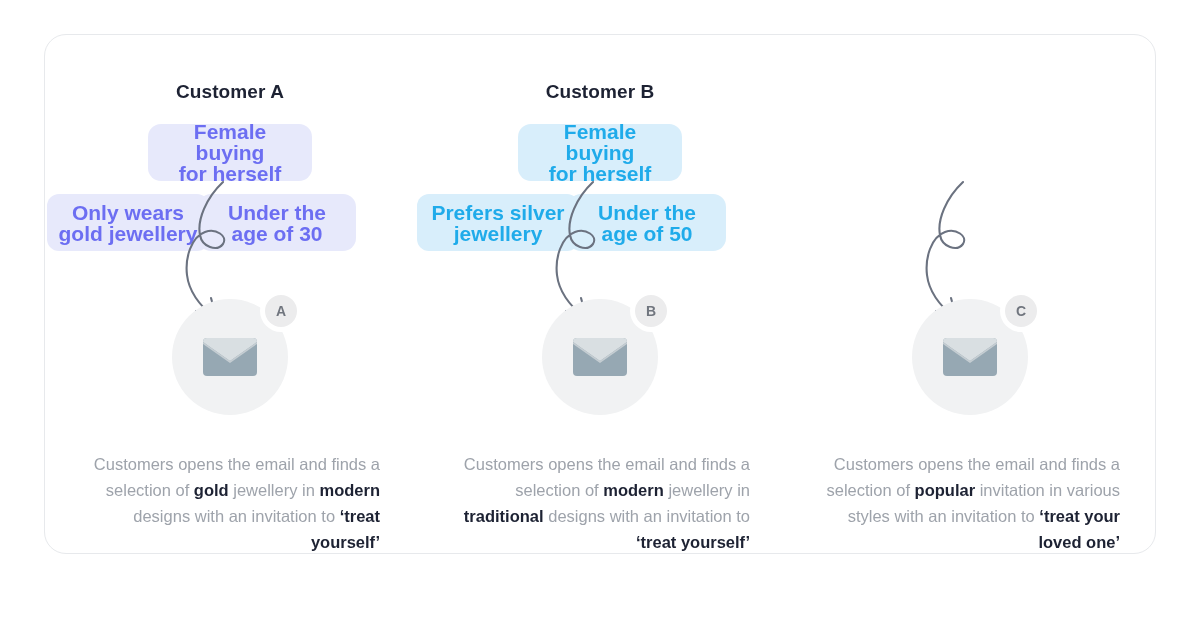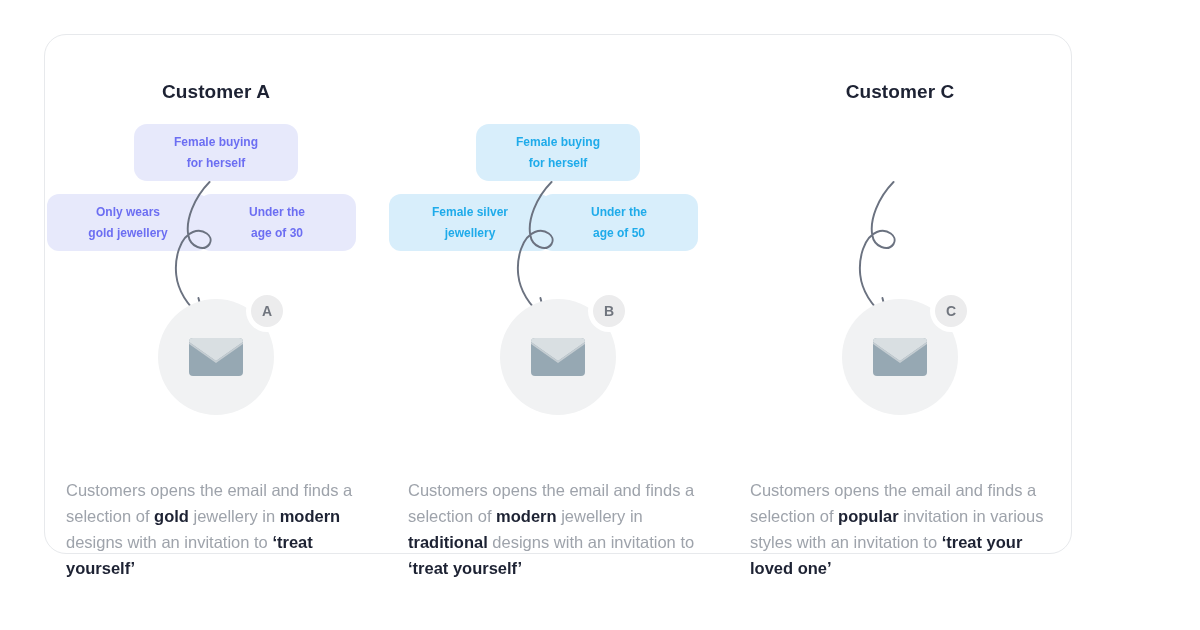--- a/index.html
+++ b/index.html
@@ -12,21 +12,21 @@
     height: 630px;
     font-family: "Liberation Sans", sans-serif;
     -webkit-font-smoothing: antialiased;
     overflow: hidden;
   }
 
   .card {
     position: absolute;
     left: 44px;
     top: 34px;
-    width: 1028px;   
+    width: 1112px;   
     height: 520px;
     border: 1px solid #e7e9ec;
     border-radius: 22px;
     background: #ffffff;
     box-sizing: border-box;
   }
 
   .columns {
     position: absolute;
     left: 0;
@@ -57,21 +57,21 @@
   }
 
   
   .pill {
     position: absolute;
     border-radius: 13px;
     display: flex;
     align-items: center;
     justify-content: center;
     text-align: center;
-    font-size: 12px;
+    font-size: 21px;
     font-weight: 700;
     line-height: 21px;
     box-sizing: border-box;
     padding: 6px 10px;
   }
   .pill span { display: block; }
 
   
   .pill-top {
     top: 89px;
@@ -142,25 +142,25 @@
     font-weight: 600;
     display: flex;
     align-items: center;
     justify-content: center;
     box-shadow: 0 0 0 5px #ffffff;
   }
 
   
   .outcome {
     position: absolute;
-    top: 442px;
+    top: 416px;
     left: 50%;
     transform: translateX(-50%);
     width: 300px;
-    text-align: left;
+    text-align: right;
     font-size: 16.5px;
     line-height: 26px;
     color: #9ea3ab;
     font-weight: 400;
   }
   .outcome b {
     color: #1d2233;
     font-weight: 700;
   }
 </style>
@@ -214,31 +214,32 @@
         </div>
         <div class="badge">A</div>
       </div>
 
       <div class="outcome">
         <span>Customers opens the email and finds a selection of </span><b>gold</b><span> jewellery in </span><b>modern</b><span> designs with an invitation to </span><b>‘treat yourself’</b>
       </div>
     </div>
 
     <div class="column theme-cyan">
+      <div class="col-title">Customer B</div>
 
       <div class="pill pill-top">
         <div>
           <span>Female buying</span>
           <span>for herself</span>
         </div>
       </div>
 
       <div class="pill pill-row2 pill-left">
         <div>
-          <span>Female silver</span>
+          <span>Prefers silver</span>
           <span>jewellery</span>
         </div>
       </div>
 
       <div class="pill pill-row2 pill-right">
         <div>
           <span>Under the</span>
           <span>age of 50</span>
         </div>
       </div>
@@ -263,21 +264,20 @@
         </div>
         <div class="badge">B</div>
       </div>
 
       <div class="outcome">
         <span>Customers opens the email and finds a selection of </span><b>modern</b><span> jewellery in </span><b>traditional</b><span> designs with an invitation to </span><b>‘treat yourself’</b>
       </div>
     </div>
 
     <div class="column theme-amber">
-      <div class="col-title">Customer C</div>
 
 
       <div class="squiggle">
         <svg viewBox="0 0 370 150" preserveAspectRatio="none">
           <g fill="none" stroke="#6b7280" stroke-width="2.1" stroke-linecap="round" stroke-linejoin="round">
             <path d="M178 2 C 161 18, 152 40, 155 55 C 157 67, 172 72, 178 64 C 183 56, 171 48, 160 52 C 146 57, 140 78, 142 95 C 144 112, 155 126, 170 138"></path>
             <path d="M151 131 L 172 140 L 166 118"></path>
           </g>
         </svg>
       </div>

